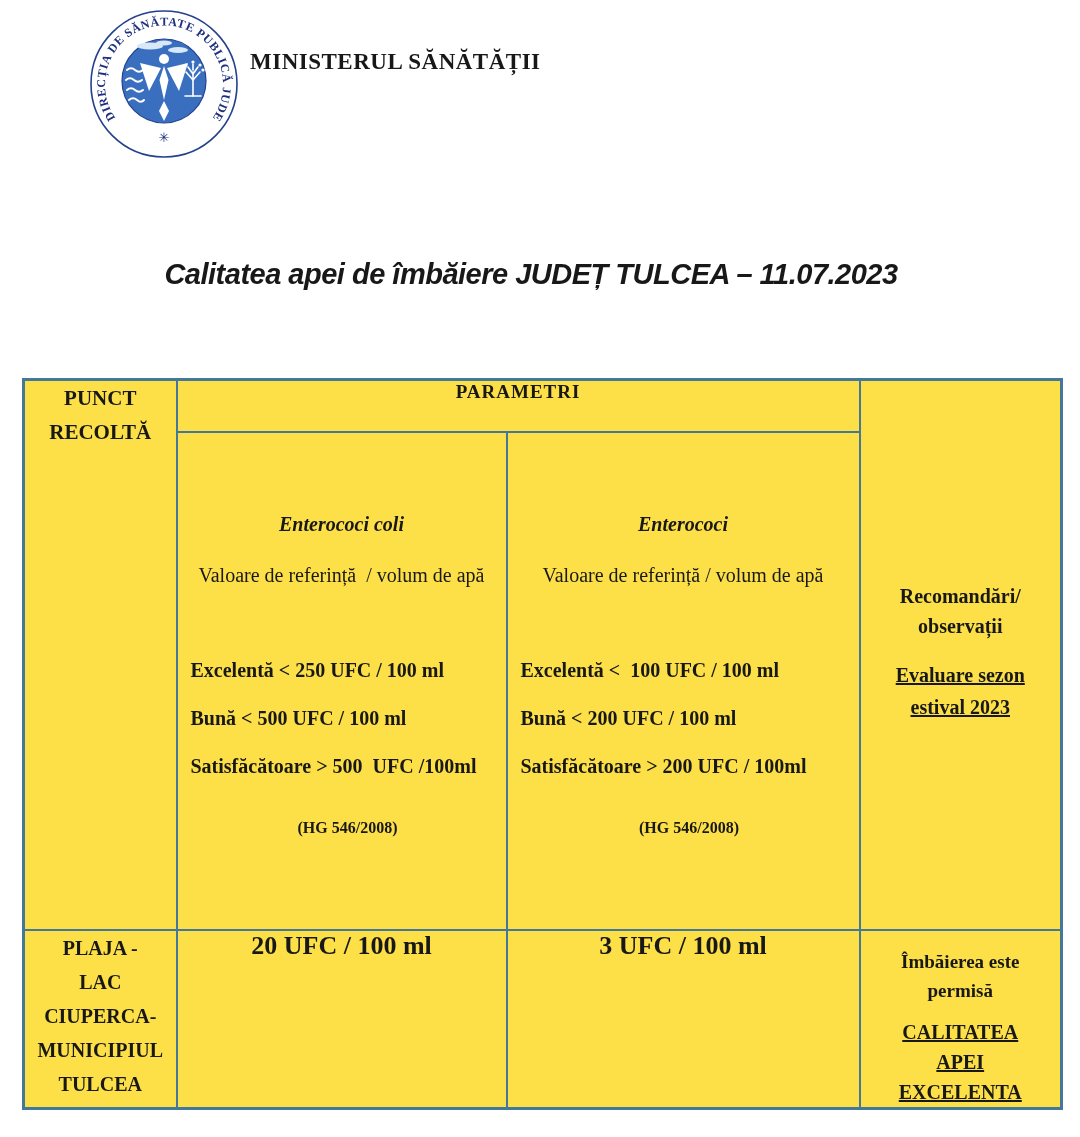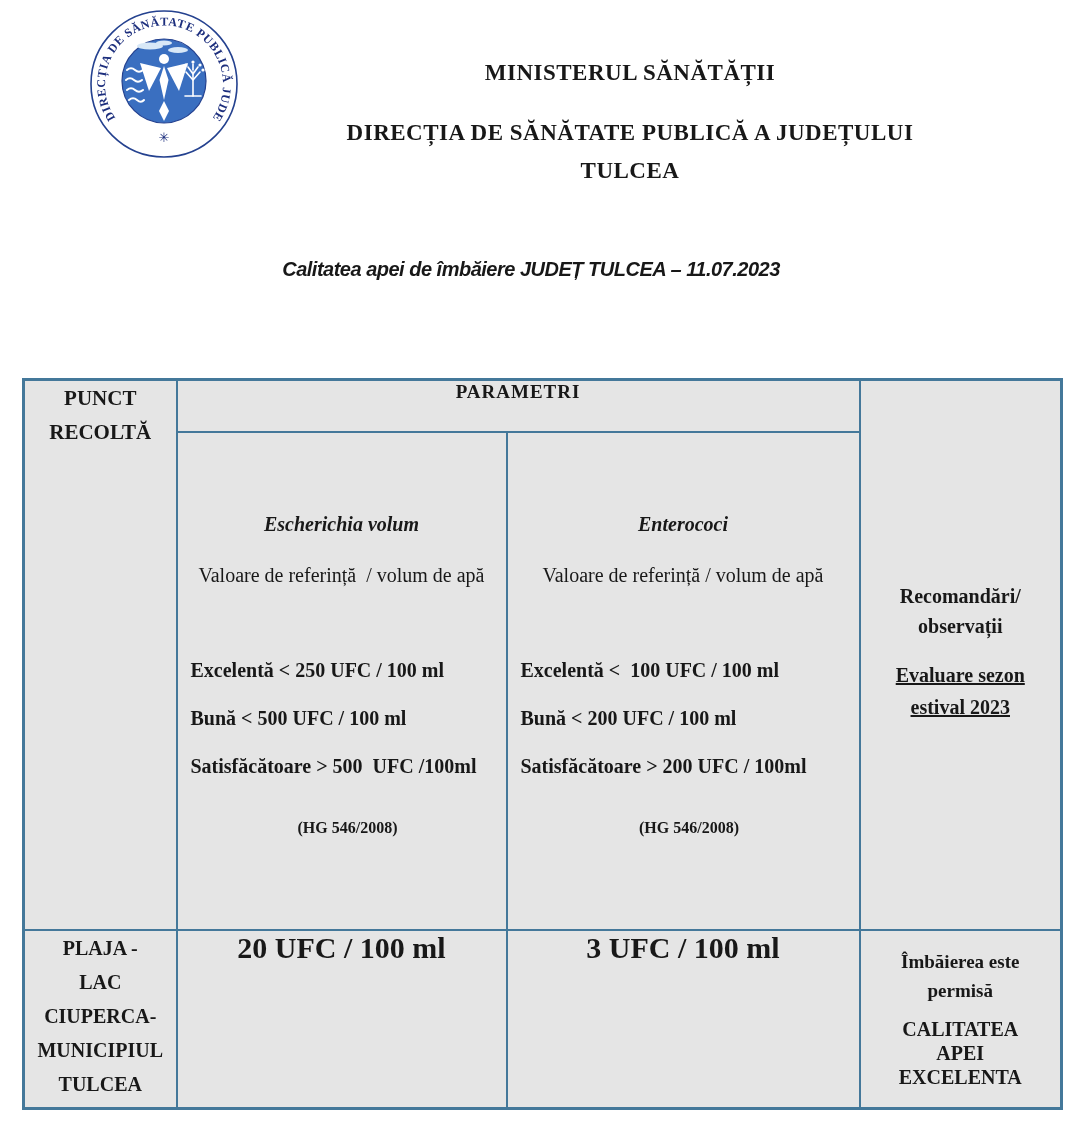--- a/index.html
+++ b/index.html
@@ -18,23 +18,23 @@
   .logo-wrap {
     position: absolute;
     left: 88px;
     top: 8px;
     width: 152px;
     height: 152px;
   }
   .header-text {
     position: absolute;
     left: 250px;
-    top: 60px;
+    top: 49px;
     width: 760px;
-    text-align: center;
+    text-align: left;
   }
   .ministry {
     font-size: 23px;
     font-weight: bold;
     letter-spacing: 0.5px;
     white-space: pre-line;
   }
   .directorate {
     margin-top: 28px;
     font-size: 23px;
@@ -47,38 +47,38 @@
   
   .doc-title {
     position: absolute;
     left: 0;
     top: 258px;
     width: 1062px;
     text-align: center;
     font-family: "Liberation Sans", sans-serif;
     font-style: italic;
     font-weight: bold;
-    font-size: 20px;
+    font-size: 29px;
     letter-spacing: -0.5px;
     white-space: pre-line;
   }
 
   
   .qtable {
     position: absolute;
     left: 22px;
     top: 378px;
     width: 1038px;
     border-collapse: collapse;
     table-layout: fixed;
   }
   .qtable td {
     border: 2px solid #44789a;
     vertical-align: top;
-    background: #e5e5e5;
+    background: #fde047;
   }
   .qtable { border: 3px solid #44789a; }
   .qtable td.outerL { border-left-width: 3px; }
   .qtable td.outerR { border-right-width: 3px; }
 
   .cell-parametri {
     height: 52px;
     text-align: center;
     vertical-align: middle;
     font-weight: bold;
@@ -149,38 +149,39 @@
     vertical-align: middle;
     font-weight: bold;
     font-size: 20px;
     line-height: 34px;
     white-space: pre-line;
   }
   .cell-value {
     text-align: center;
     vertical-align: middle;
     font-weight: bold;
-    font-size: 30px;
+    font-size: 26px;
   }
   .cell-obs {
     text-align: center;
     padding-top: 16px;
   }
   .obs-permission {
     font-weight: bold;
     font-size: 19px;
     line-height: 29px;
     white-space: pre-line;
   }
   .obs-quality {
     margin-top: 12px;
     font-weight: bold;
     font-size: 20px;
-    line-height: 24px;
-    white-space: pre-line;
+    line-height: 30px;
+    white-space: pre-line;
+    text-decoration: underline;
   }
 </style>
 </head>
 <body>
 
 <div class="page">
 
   <div class="logo-wrap">
     <svg viewBox="0 0 152 152" width="152" height="152">
       <circle cx="76" cy="76" r="73" fill="#ffffff" stroke="#24418f" stroke-width="1.6"></circle>
@@ -222,22 +223,20 @@
         <circle cx="112" cy="57" r="1.6" stroke="none"></circle>
         <circle cx="95" cy="62" r="1.6" stroke="none"></circle>
         <circle cx="115" cy="62" r="1.6" stroke="none"></circle>
         <path d="M97 88 h16" fill="none"></path>
       </g>
     </svg>
   </div>
 
   <div class="header-text">
     <div class="ministry">MINISTERUL SĂNĂTĂȚII</div>
-    <div class="directorate">DIRECȚIA DE SĂNĂTATE PUBLICĂ A JUDEȚULUI
-TULCEA</div>
   </div>
 
   <div class="doc-title">Calitatea apei de îmbăiere JUDEȚ TULCEA – 11.07.2023</div>
 
   <table class="qtable">
     <colgroup>
       <col style="width:153px">
         <col style="width:330px">
         <col style="width:353px">
         <col style="width:202px">
@@ -249,21 +248,21 @@
         <td class="cell-parametri" colspan="2">PARAMETRI</td>
         <td class="cell-recom outerR" rowspan="2">
           <div class="recom-label">Recomandări/
 observații</div>
           <div class="recom-eval">Evaluare sezon
 estival 2023</div>
         </td>
       </tr>
       <tr>
         <td class="cell-param-col">
-          <div class="param-name">Escherichia volum</div>
+          <div class="param-name">Enterococi coli</div>
           <div class="param-ref">Valoare de referință  / volum de apă</div>
           <div class="param-limits">
             <div class="param-limit">Excelentă &lt; 250 UFC / 100 ml</div>
             <div class="param-limit">Bună &lt; 500 UFC / 100 ml</div>
             <div class="param-limit">Satisfăcătoare &gt; 500  UFC /100ml</div>
           </div>
           <div class="param-reg">(HG 546/2008)</div>
         </td>
         <td class="cell-param-col">
           <div class="param-name">Enterococi</div>

